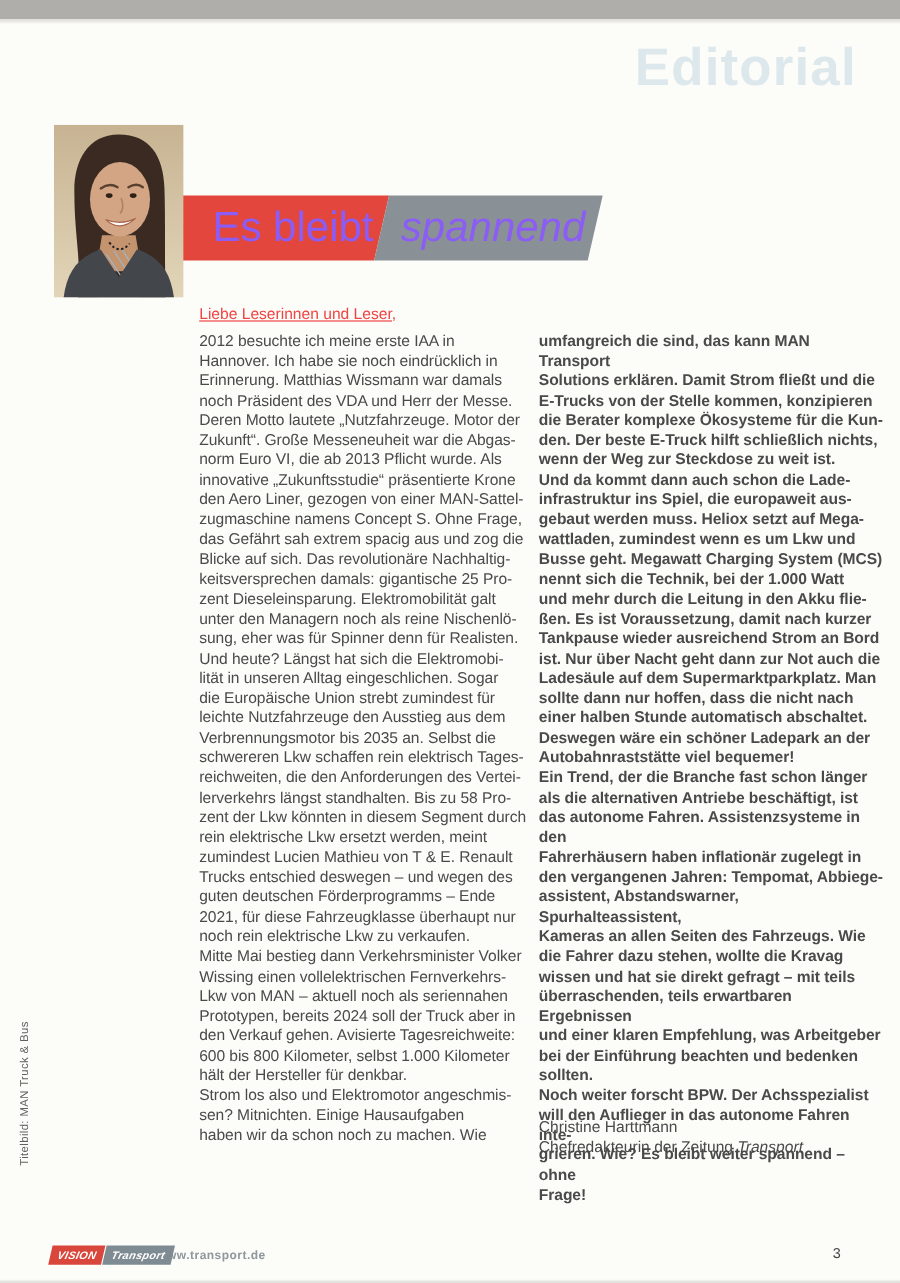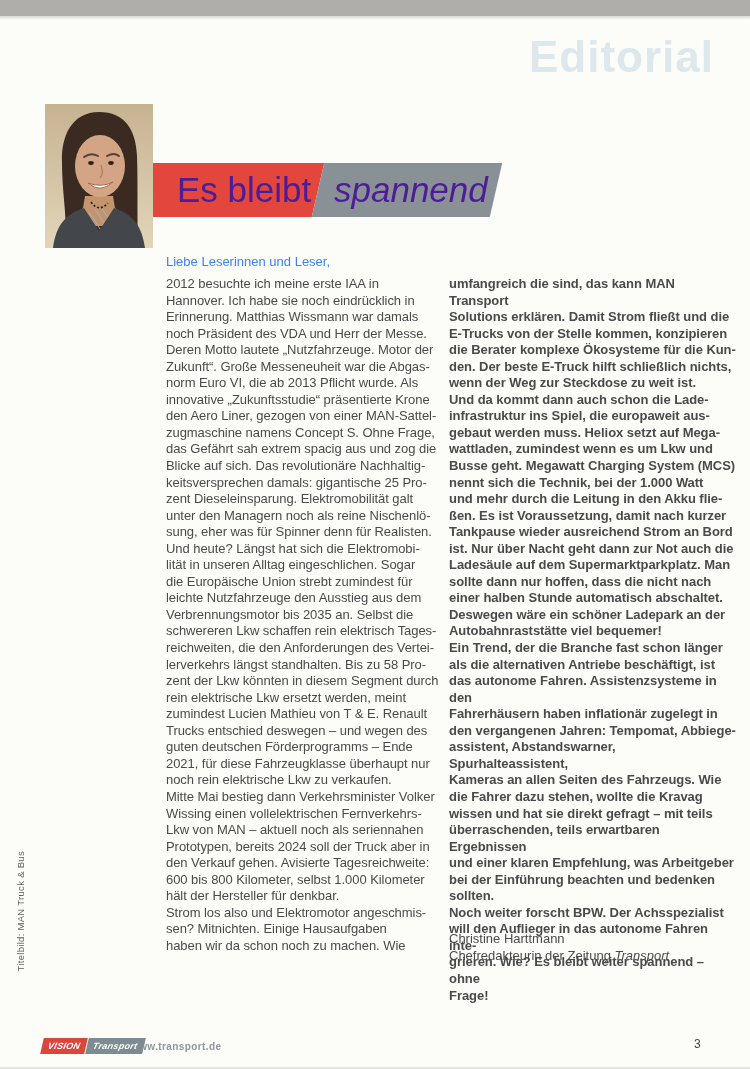--- a/index.html
+++ b/index.html
@@ -22,27 +22,27 @@
   .photo{position:absolute;left:45px;top:88px;width:108px;height:144px;z-index:3;}
   .photo svg{display:block;width:108px;height:144px;}
   .banner-red,.banner-gray{
     position:absolute;top:147px;height:54px;z-index:1;
     transform:skewX(-13deg);
   }
   .banner-red{left:146px;width:172px;background:#e2463c;}
   .banner-gray{left:318px;width:178px;background:#8a9196;}
   .title-part{
     position:absolute;top:147px;height:54px;line-height:54px;z-index:4;
-    color:#4c1d95;font-size:35px;font-weight:400;white-space:nowrap;
+    color:#8b5cf6;font-size:35px;font-weight:400;white-space:nowrap;
   }
   .title-1{left:177px;}
   .title-2{left:334px;font-style:italic;}
   .greeting{
     position:absolute;left:166px;top:238px;
-    font-size:13px;color:#3b82f6;
+    font-size:13px;color:#ef4444;text-decoration:underline;
   }
   .col{
     position:absolute;top:260px;width:288px;
     font-size:13px;line-height:16.55px;color:#4a4a4a;
     white-space:pre-line;letter-spacing:-0.05px;
   }
   .col-left{left:166px;}
   .col-right{left:449px;font-weight:bold;}
   .signature{
     position:absolute;left:449px;top:915px;

